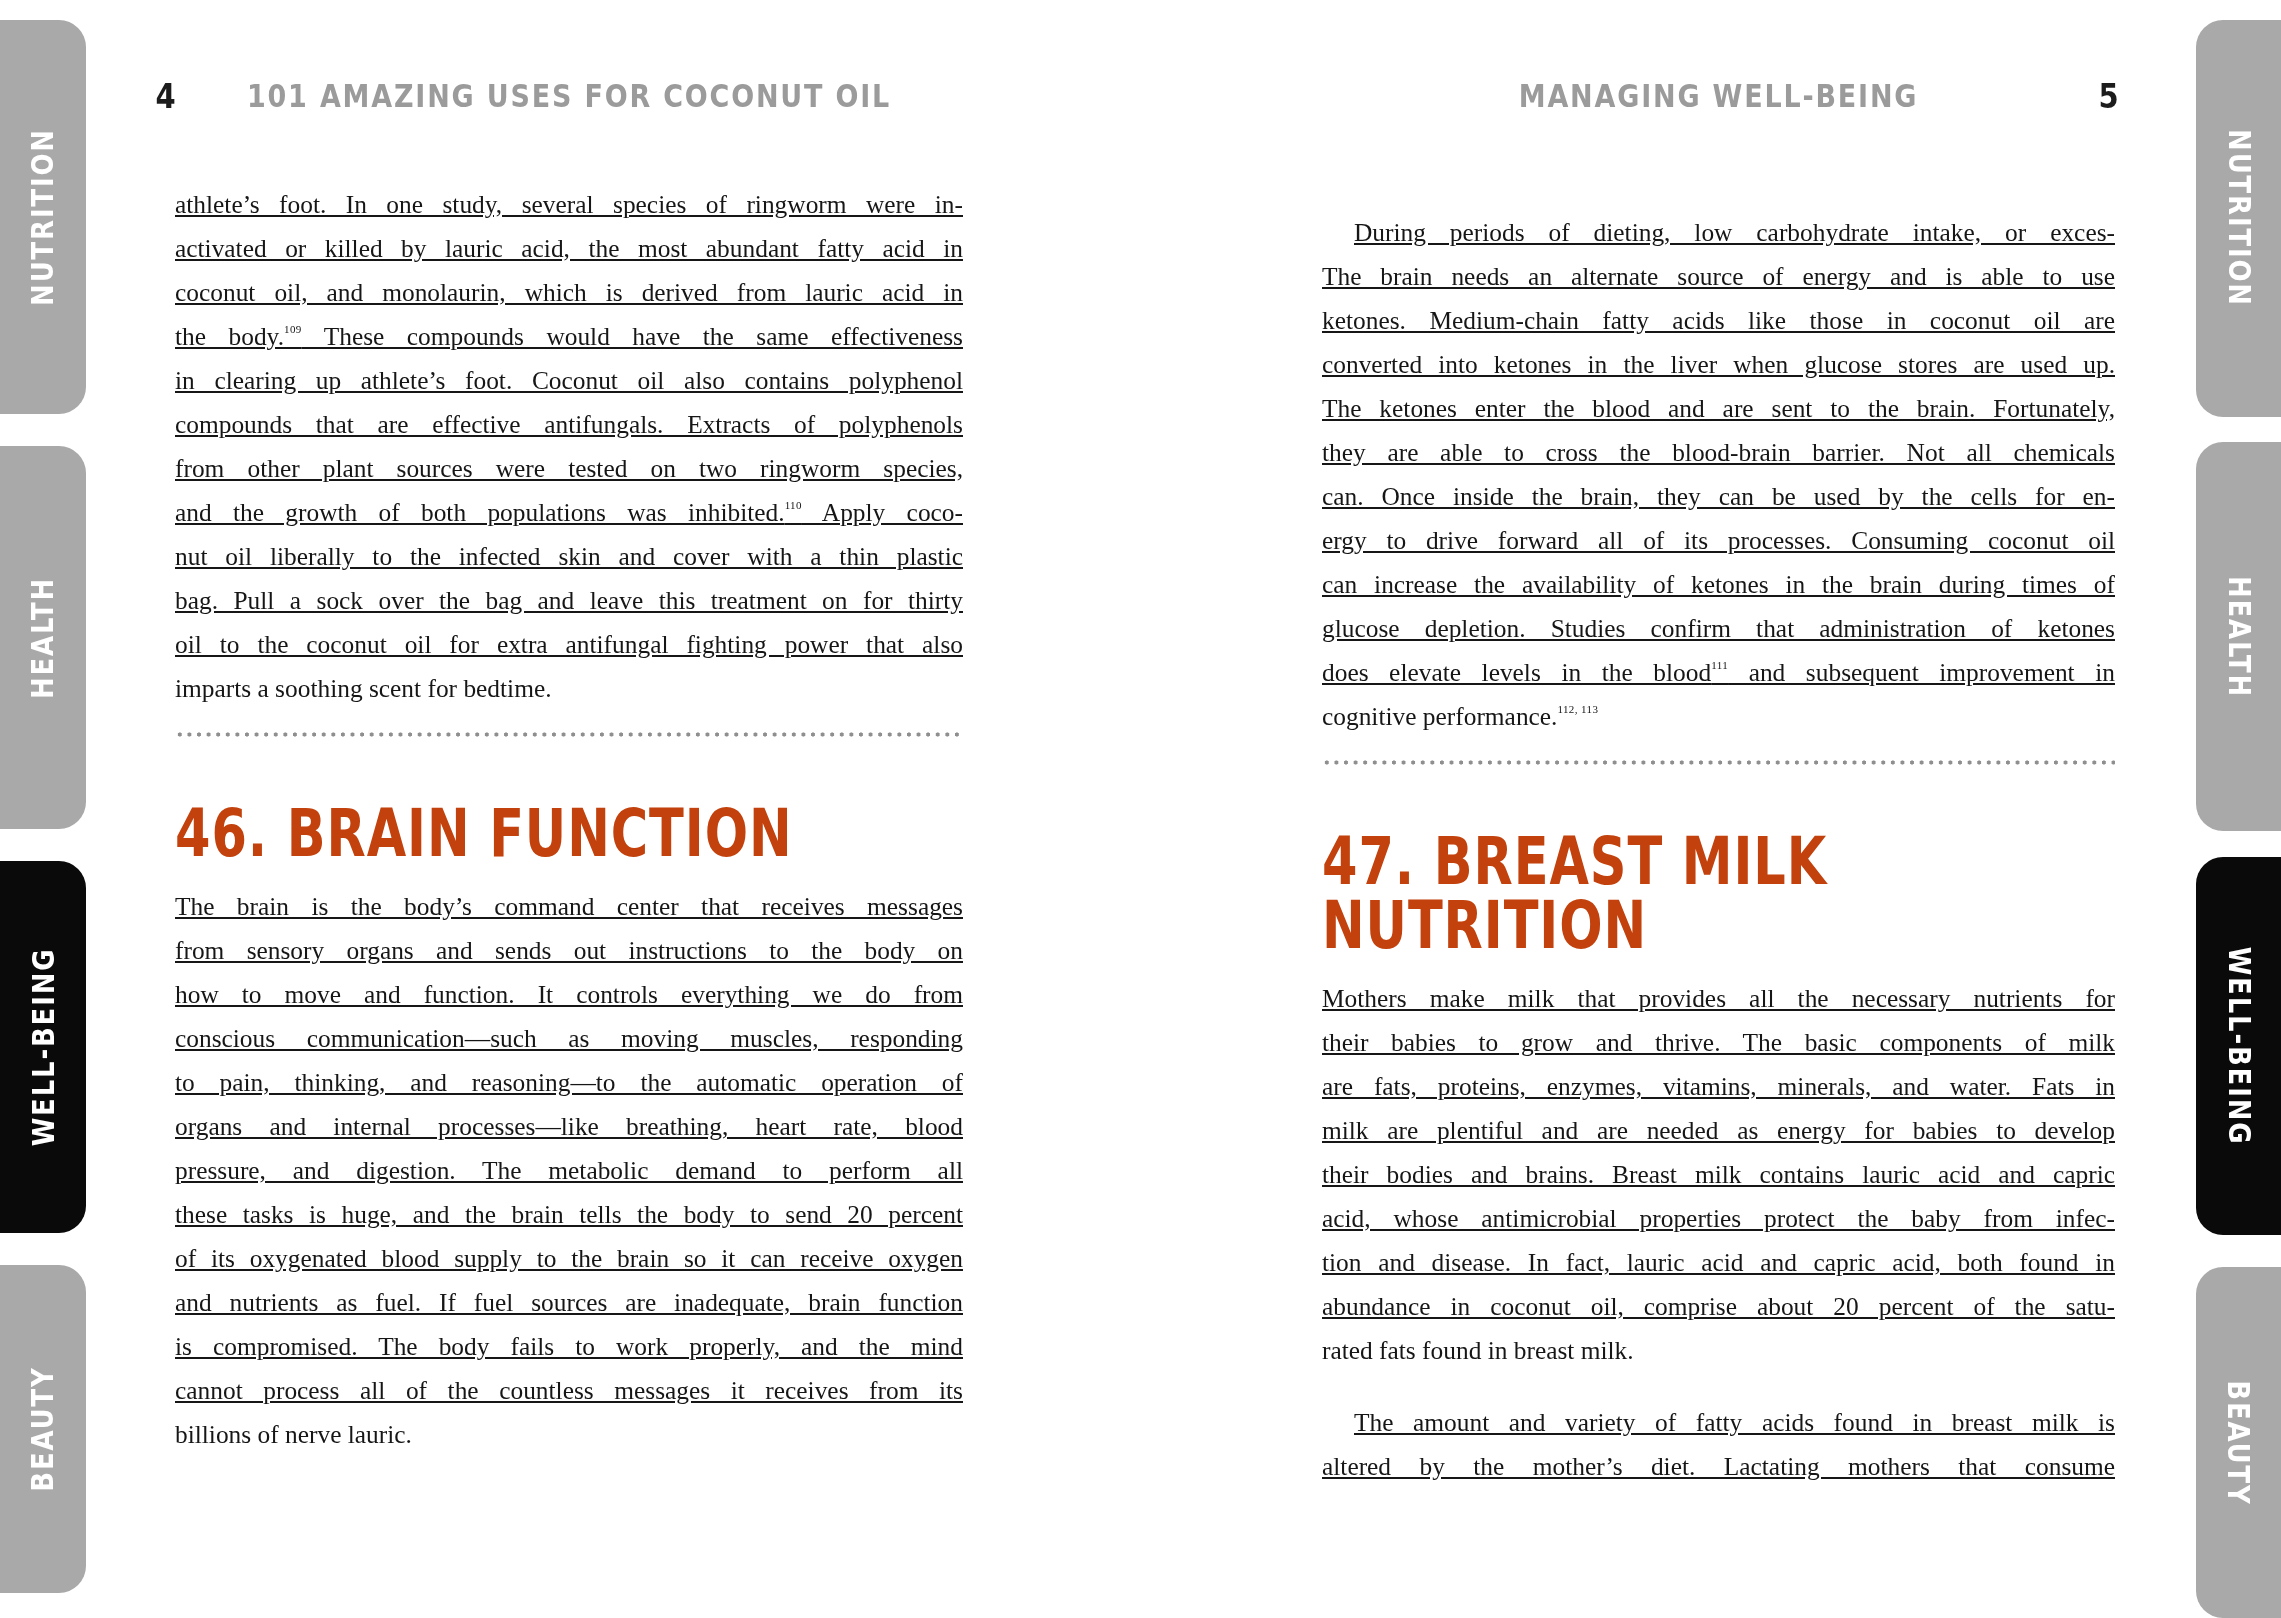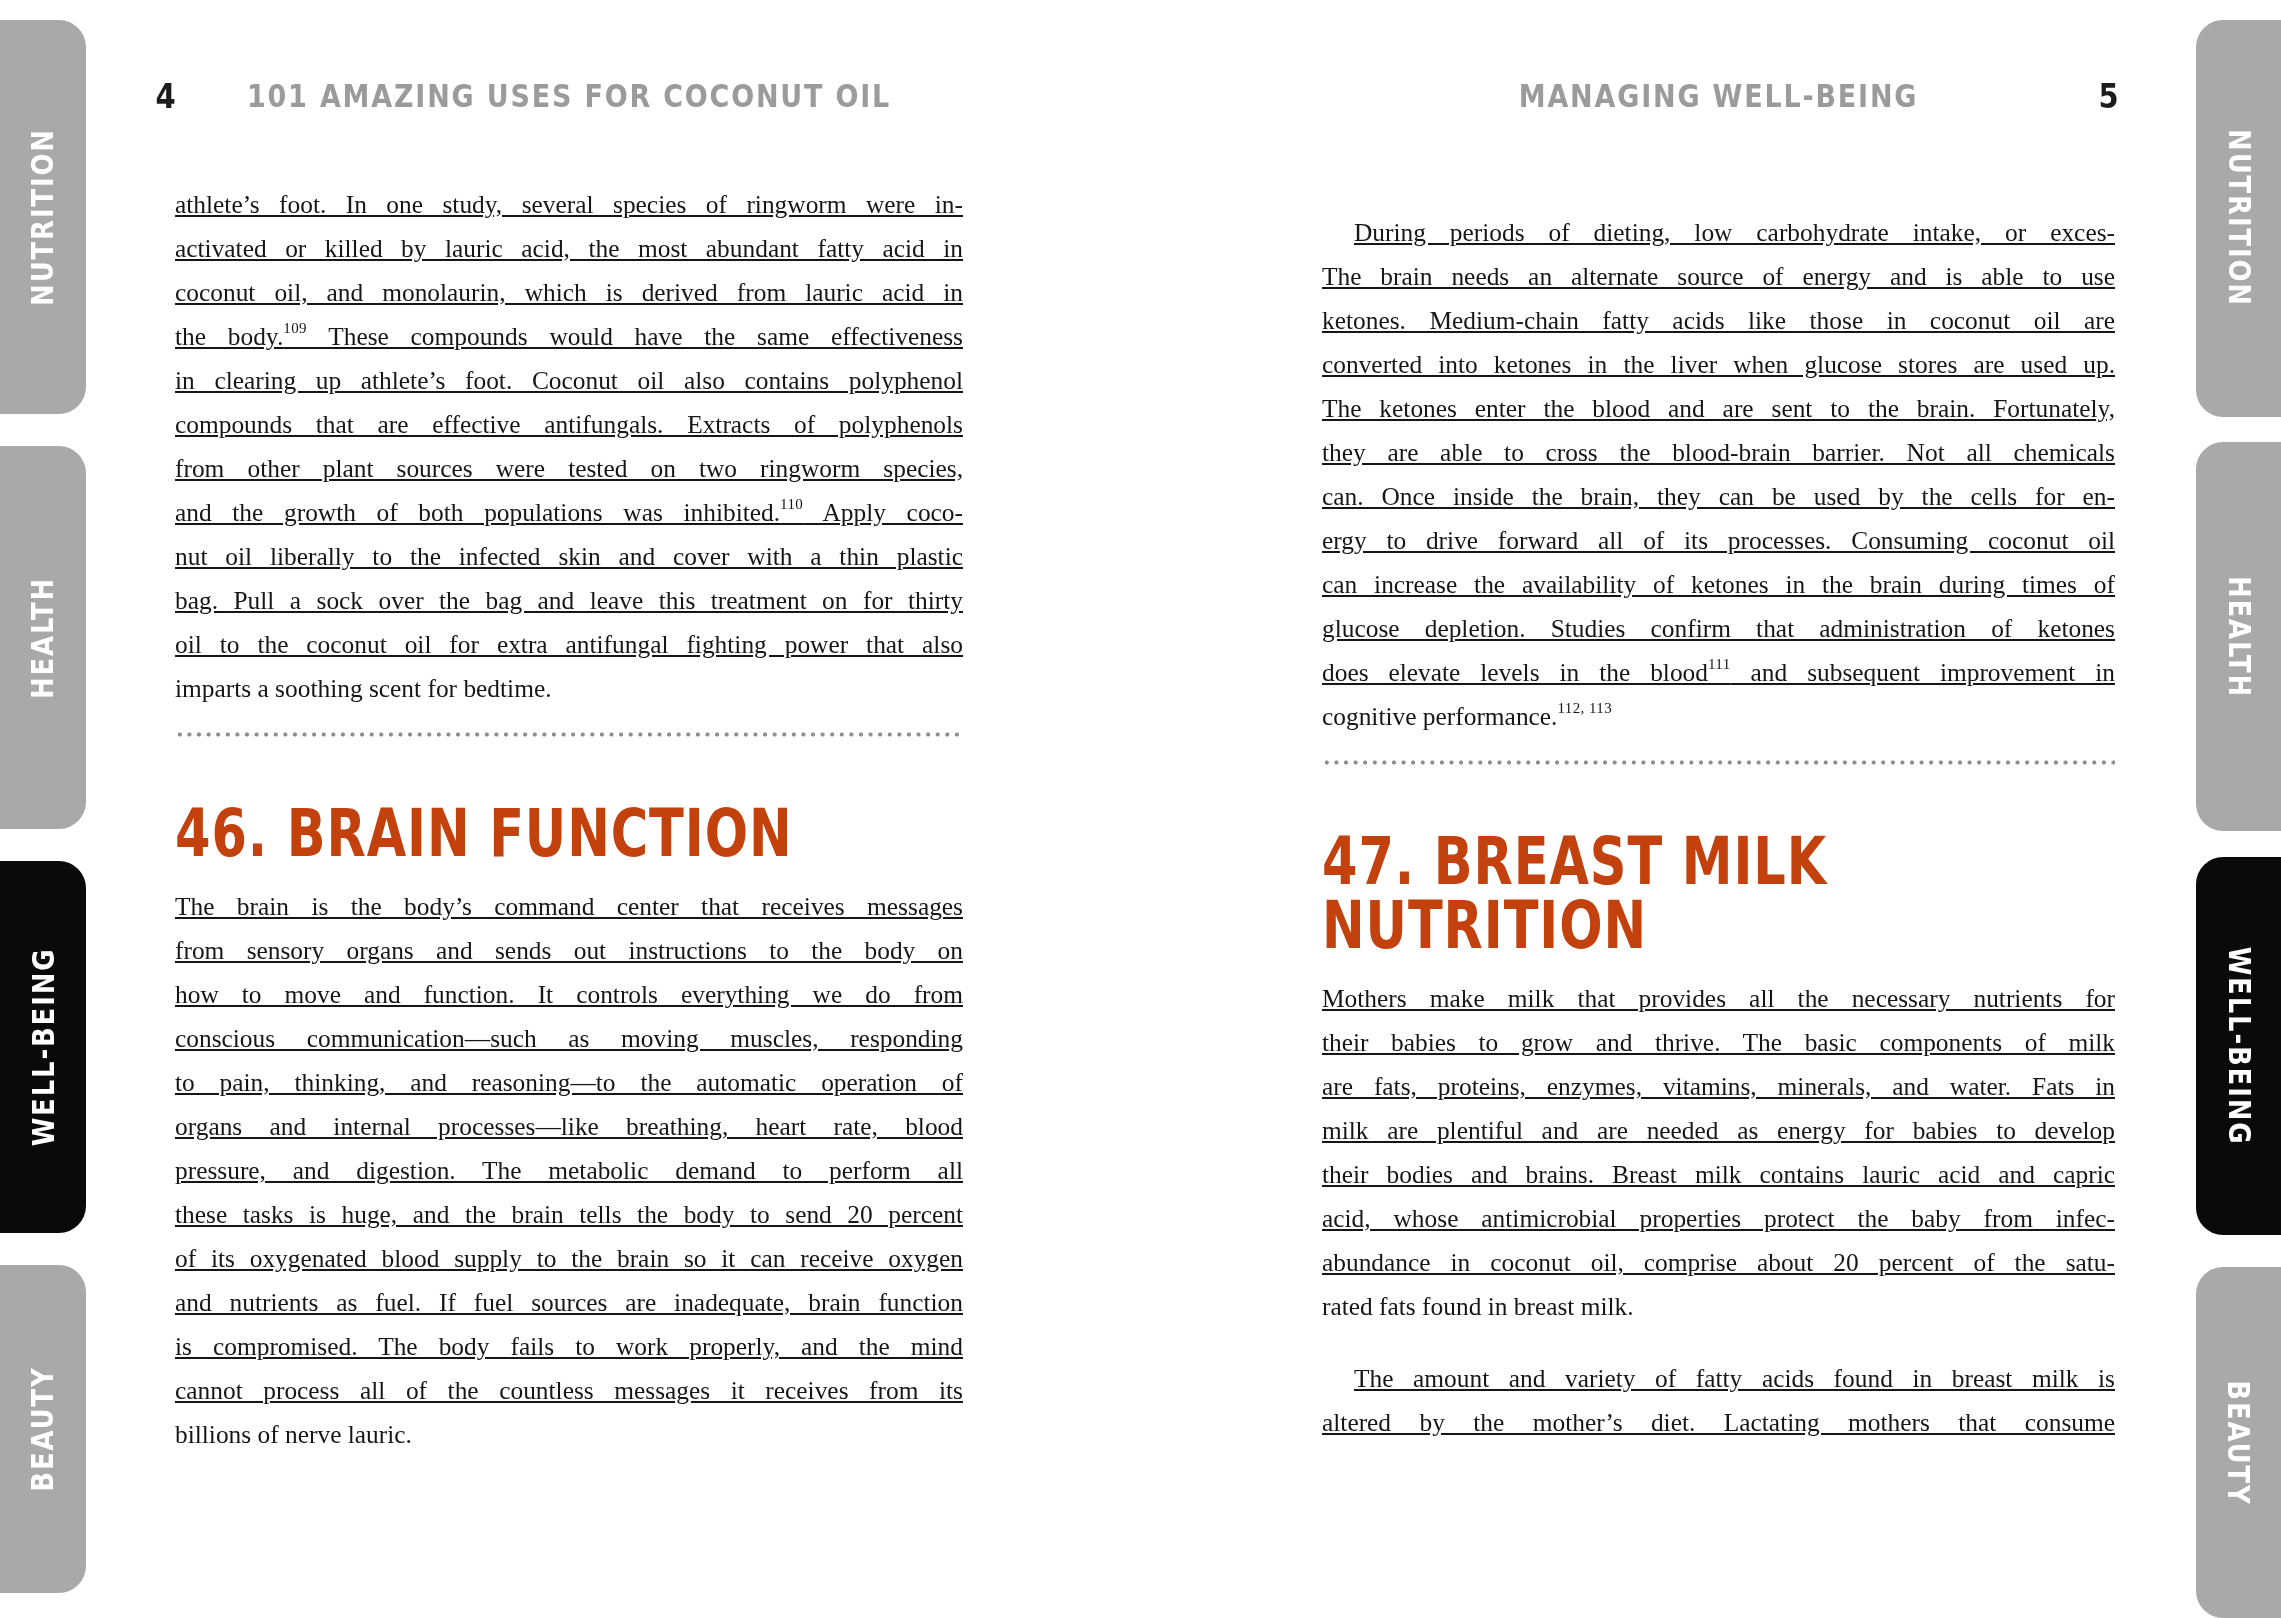--- a/index.html
+++ b/index.html
@@ -43,21 +43,21 @@
   
   .column{position:absolute;top:182px;color:#161616;}
   #left-col{left:175px;width:788px;}
   #right-col{left:1322px;width:793px;}
 
   .para{font-size:25.4px;line-height:44px;}
   .line{height:44px;white-space:nowrap;overflow:visible;}
   .line.just{text-align:justify;text-align-last:justify;text-decoration:underline;}
   .line.last{text-align:right;text-align-last:left;}
   .line.indent{text-indent:32px;margin-top:28px;}
-  .line sup{font-size:15px;line-height:0;vertical-align:11.6px;letter-spacing:0.4px;margin-top:16px;}
+  .line sup{font-size:11px;line-height:0;vertical-align:11.6px;letter-spacing:0.4px;margin-top:16px;}
 
   .dotted-divider{
     height:7.1px;margin-top:21.4px;
     background-image:radial-gradient(circle, #8f8f8f 1.9px, transparent 2.3px);
     background-size:9.6px 7.1px;background-position:0 50%;background-repeat:repeat-x;
   }
 
   .section-heading{margin:57px 0 25px 0;color:#c2410c;text-decoration:underline;}
   .section-heading .hline{height:64px;}
   .section-heading .hline span{
@@ -159,20 +159,21 @@
       <div class="hline"><span>47. BREAST MILK</span></div>
       <div class="hline"><span>NUTRITION</span></div>
     </div>
     <div class="para">
       <div class="line just">Mothers make milk that provides all the necessary nutrients for</div>
       <div class="line just">their babies to grow and thrive. The basic components of milk</div>
       <div class="line just">are fats, proteins, enzymes, vitamins, minerals, and water. Fats in</div>
       <div class="line just">milk are plentiful and are needed as energy for babies to develop</div>
       <div class="line just">their bodies and brains. Breast milk contains lauric acid and capric</div>
       <div class="line just">acid, whose antimicrobial properties protect the baby from infec-</div>
+      <div class="line just">tion and disease. In fact, lauric acid and capric acid, both found in</div>
       <div class="line just">abundance in coconut oil, comprise about 20 percent of the satu-</div>
       <div class="line last">rated fats found in breast milk.</div>
     </div>
     <div class="para">
       <div class="line just indent">The amount and variety of fatty acids found in breast milk is</div>
       <div class="line just">altered by the mother’s diet. Lactating mothers that consume</div>
     </div>
   </div>
 
 

